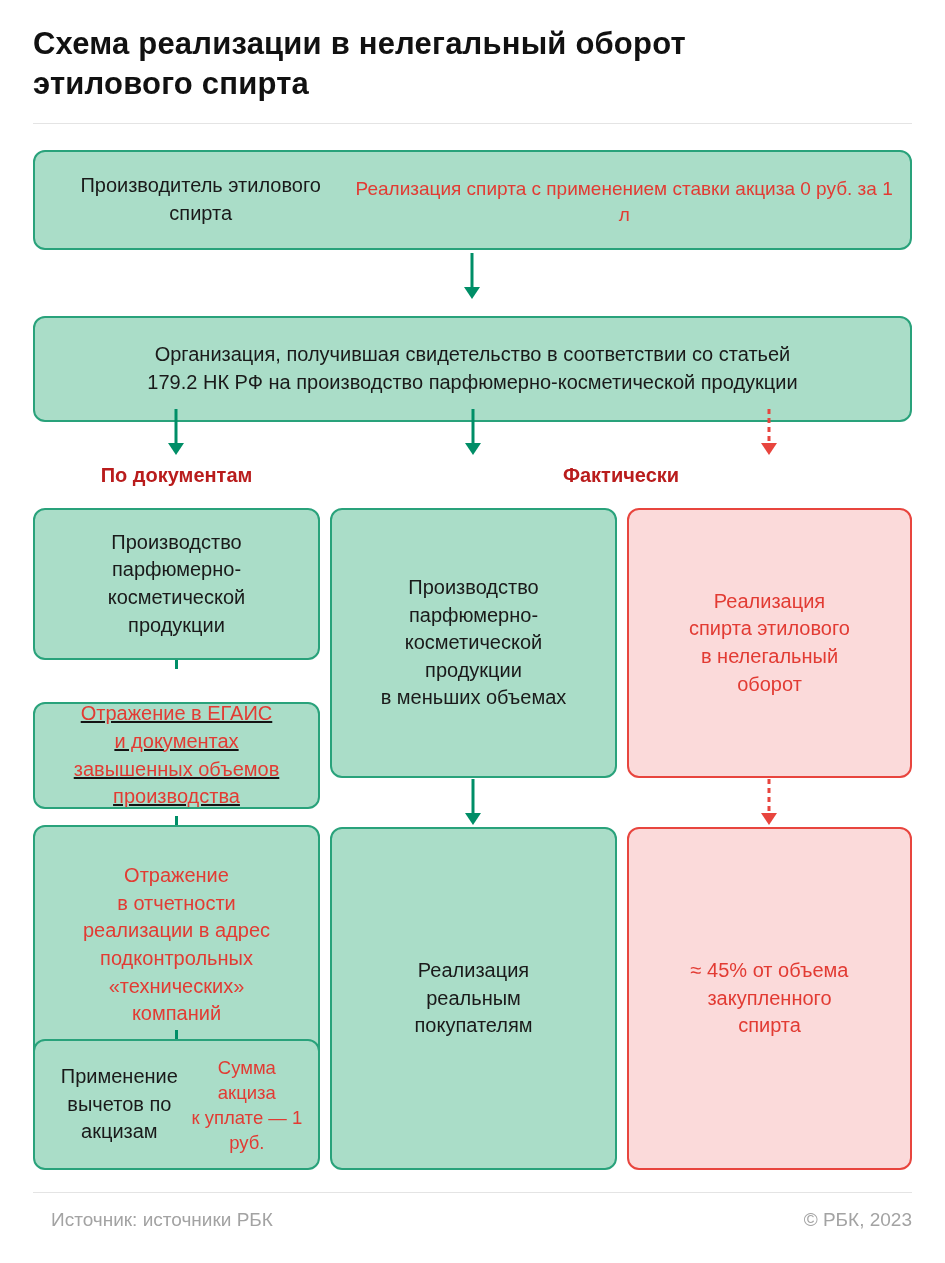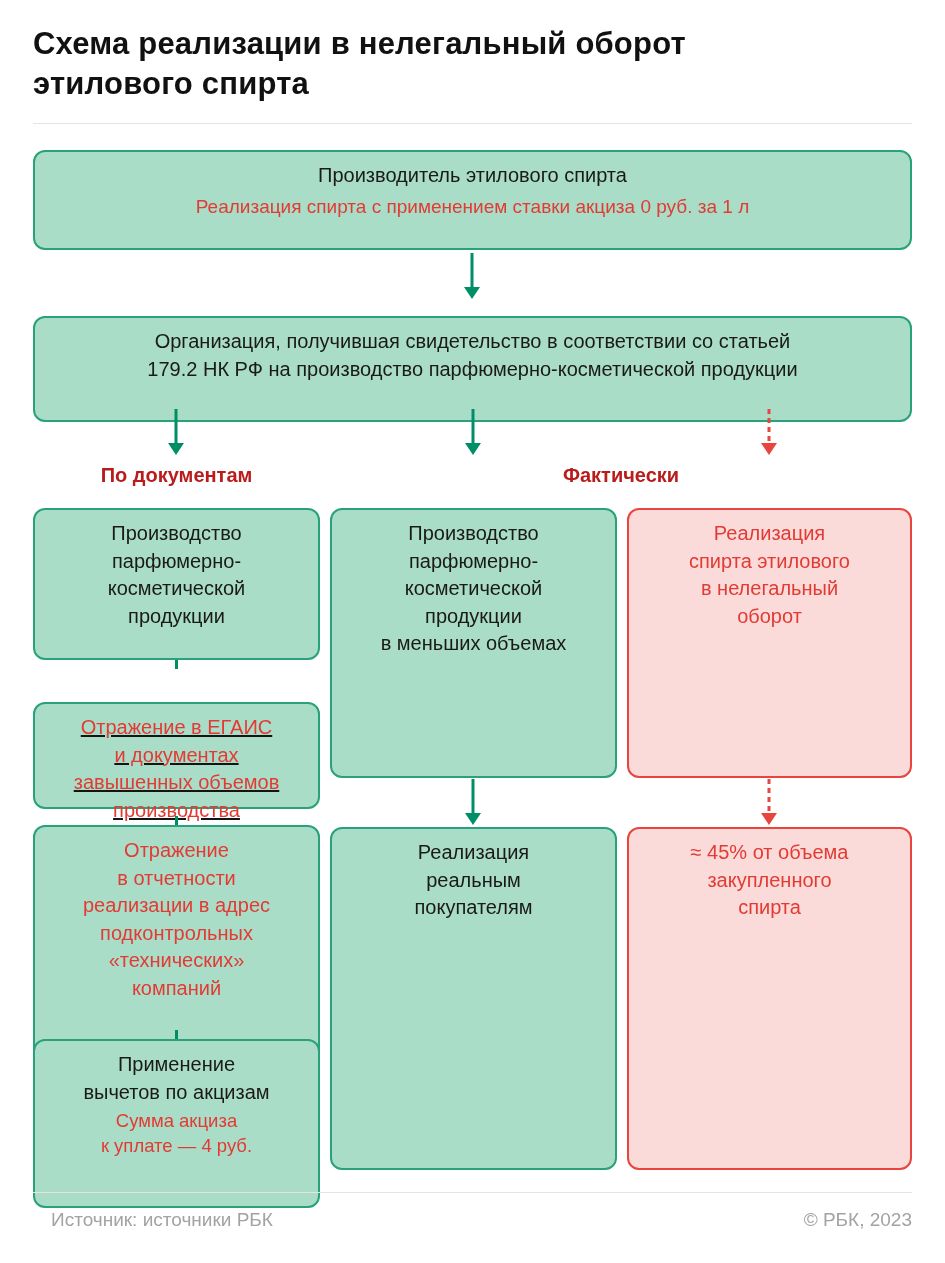--- a/index.html
+++ b/index.html
@@ -11,21 +11,21 @@
     position:absolute; left:33px; top:24px; width:880px;
     font-size:31px; font-weight:700; line-height:1.28; color:#111;
     white-space:pre-line; letter-spacing:.2px;
   }
   .rule { position:absolute; left:33px; width:879px; height:1px; background:#e4e4e4; }
   .rule-top { top:123px; }
   .rule-bottom { top:1192px; }
 
   .box {
     position:absolute; border-radius:12px;
-    display:flex; flex-direction:column; align-items:center; justify-content:flex-start;
+    display:flex; align-items:center; justify-content:center;
     text-align:center; padding:10px 14px;
   }
   .box.green { background:var(--green-fill,#aaddc8); border:2px solid var(--green-border,#29a27b); }
   .box.pink  { background:var(--red-fill,#fbdada);  border:2px solid var(--red-border,#e84b45); }
 
   .box-text { font-size:20px; line-height:1.38; color:#1a1a1a; white-space:pre-line; }
   .box-text.red { color:var(--red-text,#e23b33); }
   .box-note { font-size:18.5px; line-height:1.35; margin-top:7px; color:var(--red-text,#e23b33); white-space:pre-line; }
 
   .col-header {
@@ -104,25 +104,25 @@
   <div class="box green" style="left:33px; top:825px; width:287px; height:240px;">
     <div class="box-text red">Отражение
 в отчетности
 реализации в адрес
 подконтрольных
 «технических»
 компаний</div>
   </div>
   <div class="connector" style="top:1030px;"></div>
 
-  <div class="box green" style="left:33px; top:1039px; width:287px; height:169px;">
+  <div class="box green" style="left:33px; top:1039px; width:287px; height:131px;">
     <div class="box-text">Применение
 вычетов по акцизам</div>
     <div class="box-note" style="margin-top:3px;">Сумма акциза
-к уплате — 4 руб.</div>
+к уплате — 1 руб.</div>
   </div>
 
   <div class="box green" style="left:330px; top:508px; width:287px; height:270px;">
     <div class="box-text">Производство
 парфюмерно-
 косметической
 продукции
 в меньших объемах</div>
   </div>
   <svg class="arrow green" style="left:463px; top:779px;" viewBox="0 0 20 46">

